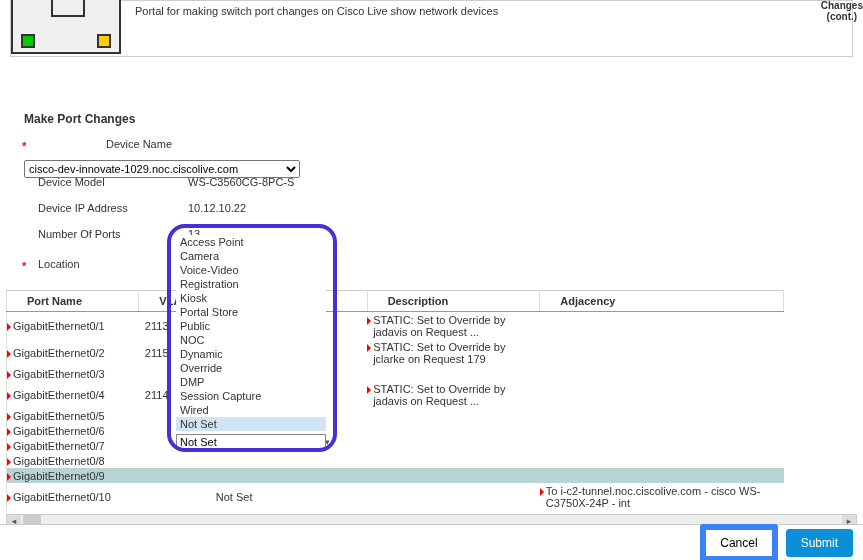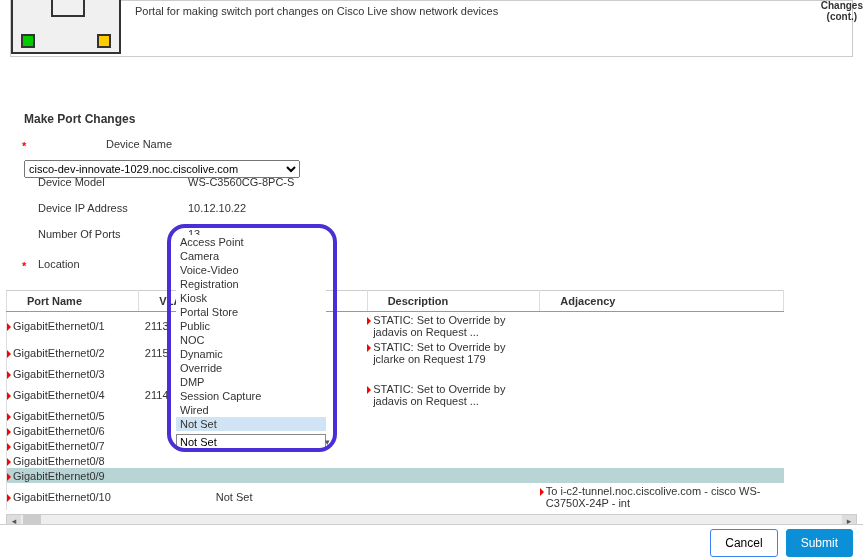--- a/index.html
+++ b/index.html
@@ -50,21 +50,21 @@
     .combo-box { position: absolute; top: 434px; left: 176px; width: 150px; height: 16px; border: 1px solid #888; background: #fff; display: flex; align-items: center; z-index: 41; }
     .combo-box input { flex: 1; border: none; outline: none; font-size: 11px; padding: 0 3px; }
     .combo-box .arrow { width: 14px; height: 14px; display: flex; align-items: center; justify-content: center; font-size: 9px; color: #555; }
 
     .scroll-track-h { position: absolute; bottom: 32px; left: 6px; right: 6px; height: 14px; background: #eee; border: 1px solid #ccc; }
     .scroll-track-h .thumb { position: absolute; left: 0; top: 0; bottom: 0; width: 18px; background: #ccc; }
     .scroll-track-h .btn-l, .scroll-track-h .btn-r { position: absolute; top: 0; bottom: 0; width: 14px; background: #ddd; display:flex; align-items:center; justify-content:center; font-size:9px; color:#555; }
     .scroll-track-h .btn-l { left:0; } .scroll-track-h .btn-r { right:0; }
 
     .footer-bar { position: absolute; bottom: 0; left: 0; right: 0; height: 36px; border-top: 1px solid #ccc; display: flex; justify-content: flex-end; align-items: center; gap: 8px; padding-right: 10px; background: #fff; }
-    .btn { padding: 6px 14px; font-size: 12px; border-radius: 3px; cursor: pointer; border: 1px solid #3b82f6; background: #fff; }
+    .btn { padding: 6px 14px; font-size: 12px; border-radius: 3px; cursor: pointer; border: 6px solid #3b82f6; background: #fff; }
     .btn.primary { background: #0b8fd6; color: #fff; border: 1px solid #0b8fd6; }
   </style>
 </head>
 <body>
 <div class="page">
 
   <div class="top-box">
     <div class="port-icon">
       <div class="notch"></div>
       <div class="led-g"></div>

